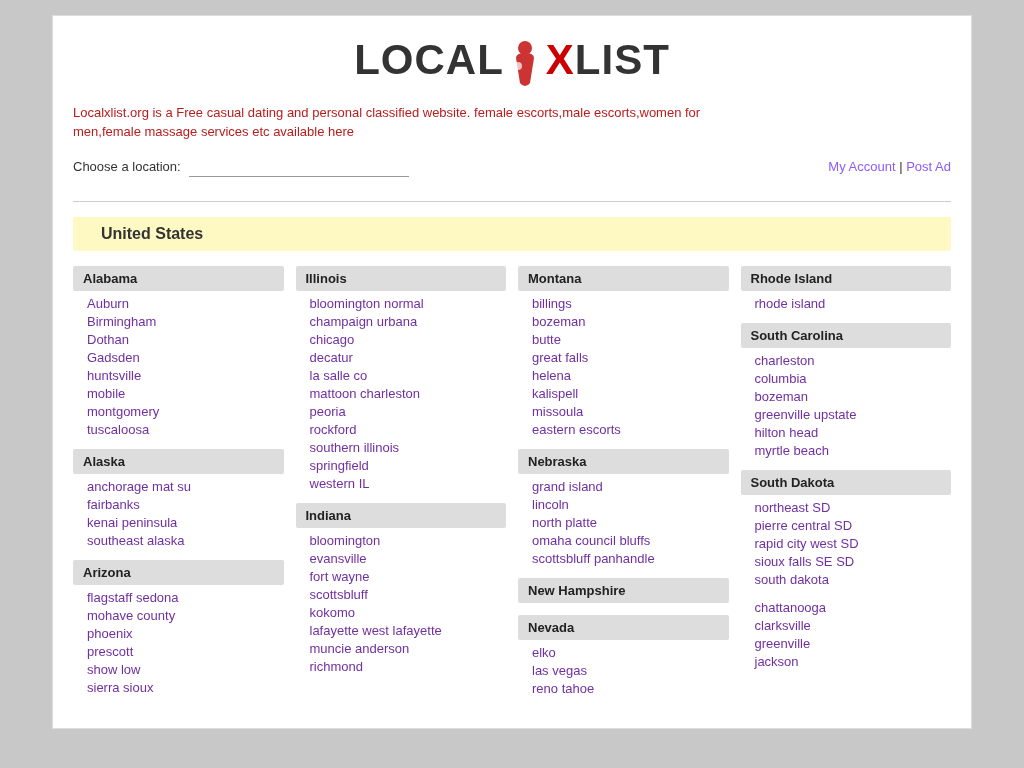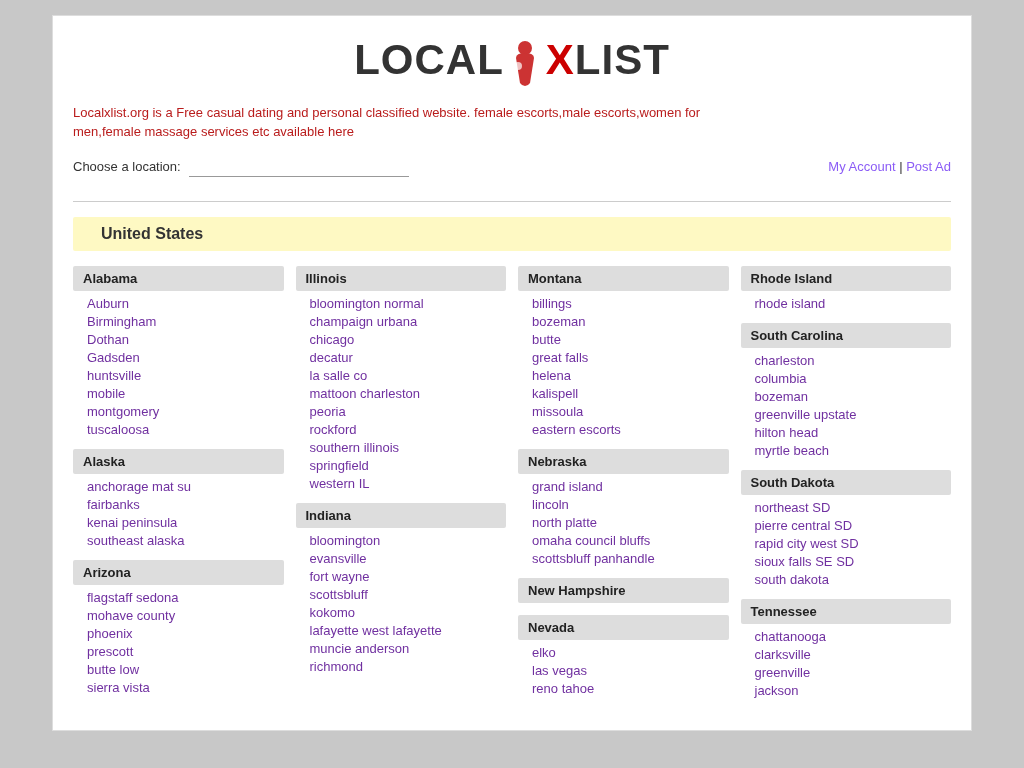--- a/index.html
+++ b/index.html
@@ -167,22 +167,22 @@
             <li><a href="#">southeast alaska</a></li>
           </ul>
         </div>
         <div class="state-block">
           <div class="state-header">Arizona</div>
           <ul class="city-list">
             <li><a href="#">flagstaff sedona</a></li>
             <li><a href="#">mohave county</a></li>
             <li><a href="#">phoenix</a></li>
             <li><a href="#">prescott</a></li>
-            <li><a href="#">butte low</a></li>
-            <li><a href="#">sierra vista</a></li>
+            <li><a href="#">show low</a></li>
+            <li><a href="#">sierra sioux</a></li>
           </ul>
         </div>
       </div>
       <div class="column">
         <div class="state-block">
           <div class="state-header">Illinois</div>
           <ul class="city-list">
             <li><a href="#">bloomington normal</a></li>
             <li><a href="#">champaign urbana</a></li>
             <li><a href="#">chicago</a></li>
@@ -269,21 +269,20 @@
           <div class="state-header">South Dakota</div>
           <ul class="city-list">
             <li><a href="#">northeast SD</a></li>
             <li><a href="#">pierre central SD</a></li>
             <li><a href="#">rapid city west SD</a></li>
             <li><a href="#">sioux falls SE SD</a></li>
             <li><a href="#">south dakota</a></li>
           </ul>
         </div>
         <div class="state-block">
-          <div class="state-header">Tennessee</div>
           <ul class="city-list">
             <li><a href="#">chattanooga</a></li>
             <li><a href="#">clarksville</a></li>
             <li><a href="#">greenville</a></li>
             <li><a href="#">jackson</a></li>
           </ul>
         </div>
       </div>
     </div>
 

